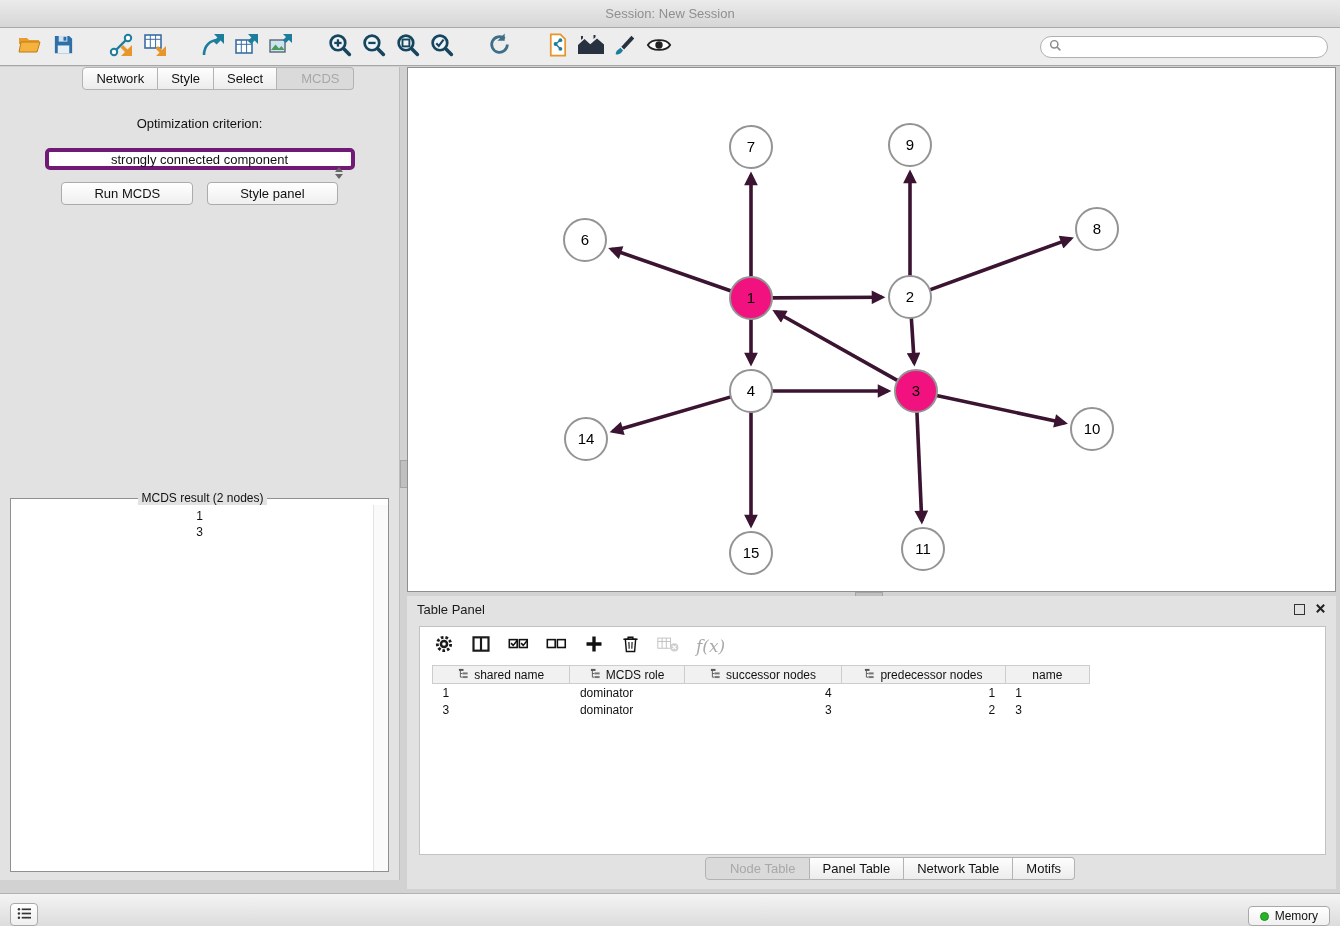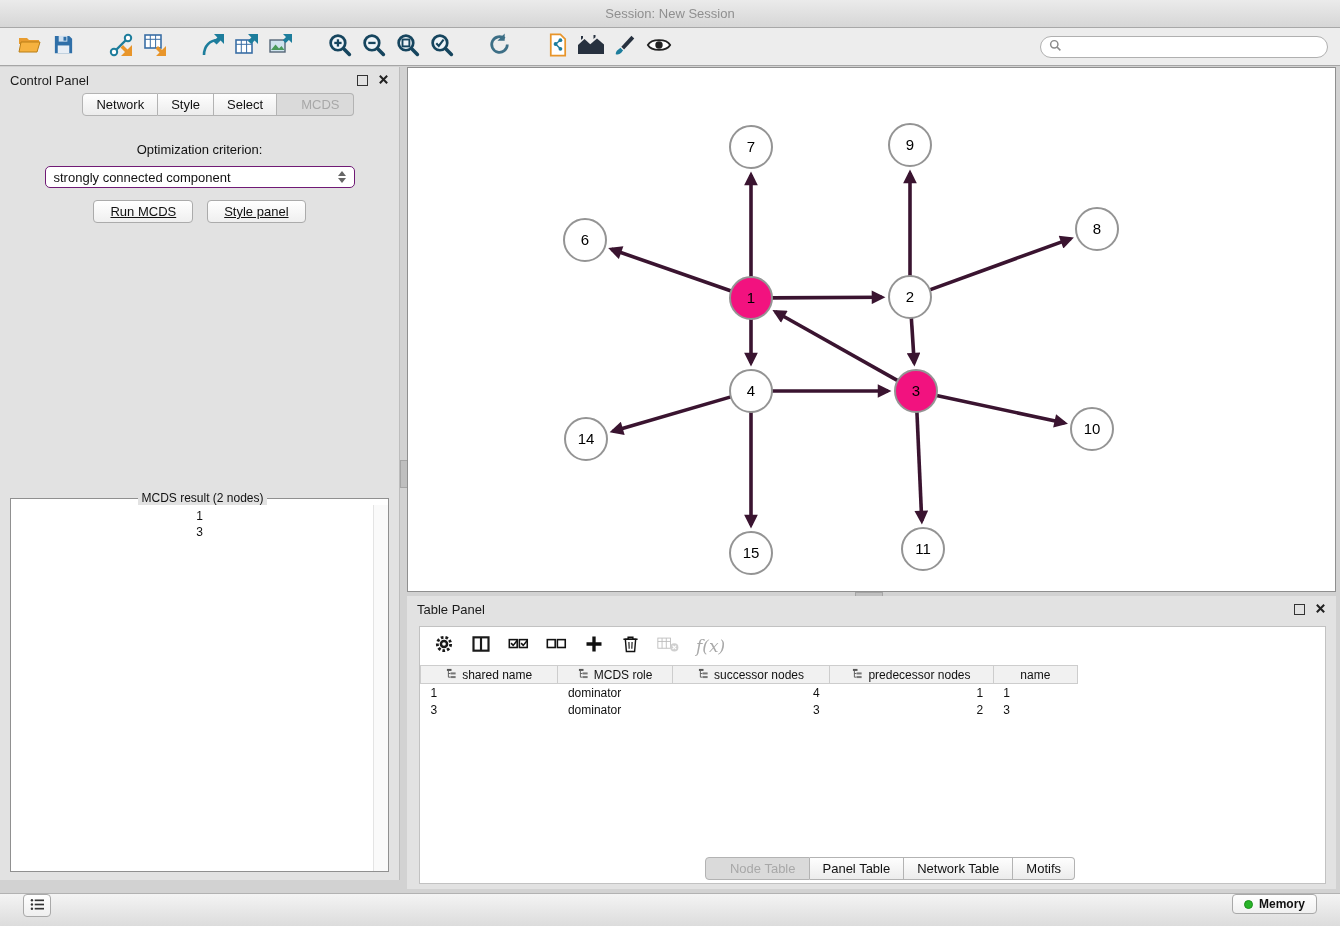--- a/index.html
+++ b/index.html
@@ -22,59 +22,59 @@
   
   .control-panel{position:absolute;left:0;top:67px;width:400px;height:813px;background:#e2e2e2;border-right:1px solid #bdbdbd;box-sizing:border-box;}
   .panel-header{height:26px;display:flex;align-items:center;padding:0 10px;font-size:13px;color:#1a1a1a;}
   .panel-header .win-btns{margin-left:auto;display:flex;gap:10px;align-items:center;}
   .cp-tabs{display:flex;justify-content:center;}
   .tab{font-size:13px;padding:3px 13px;background:linear-gradient(#fefefe,#ececec);border:1px solid #b3b3b3;border-left:none;color:#111;cursor:default;}
   .tab:first-child{border-left:1px solid #b3b3b3;border-radius:4px 0 0 4px;margin-left:37px;}
   .tab:last-child{border-radius:0 4px 4px 0;}
   .tab.selected{background:#dadada;color:#a8a8a8;padding-left:24px;}
   .opt-label{text-align:center;margin-top:26px;font-size:13px;color:#111;}
-  .dropdown{margin:9px auto 0;width:310px;height:22px;background:#fff;border:1px solid #701a75;border-radius:5px;
-    display:flex;align-items:center;padding:0 8px;font-size:13px;box-sizing:border-box;color:#111;}
+  .dropdown{margin:17px auto 0;width:310px;height:22px;background:#fff;border:4px solid #701a75;border-radius:5px;
+    display:flex;align-items:center;padding:0 8px;font-size:13px;box-sizing:border-box;color:#111;flex-direction:column;}
   .stepper{margin-left:auto;display:flex;flex-direction:column;gap:2px;align-items:center;}
   .stepper .up{width:0;height:0;border-left:4px solid transparent;border-right:4px solid transparent;border-bottom:5px solid #666;}
   .stepper .down{width:0;height:0;border-left:4px solid transparent;border-right:4px solid transparent;border-top:5px solid #666;}
   .cp-buttons{display:flex;justify-content:center;gap:14px;margin-top:12px;}
-  .btn{font-size:13px;padding:3px 16px;background:linear-gradient(#ffffff,#efefef);border:1px solid #ababab;border-radius:4px;color:#111;cursor:default;font-family:inherit;text-decoration:underline;}
+  .btn{font-size:13px;padding:3px 32px;background:linear-gradient(#ffffff,#efefef);border:1px solid #ababab;border-radius:4px;color:#111;cursor:default;font-family:inherit;}
   .mcds-result{position:absolute;left:10px;right:10px;top:424px;bottom:8px;margin:0;padding:0;border:1px solid #909090;background:#fff;text-align:center;}
   .mcds-result legend{background:#e2e2e2;font-size:12px;padding:0 3px;margin-left:3px;color:#111;}
   .result-lines{font-size:12px;padding:3px 9px;line-height:16px;color:#111;}
   .result-scrollbar{position:absolute;right:0;top:0;bottom:0;width:14px;background:#fafafa;border-left:1px solid #e4e4e4;}
 
   
   .network-window{position:absolute;left:407px;top:67px;width:929px;height:525px;border:1px solid #8f8f8f;background:#fff;box-sizing:border-box;}
   .nw-titlebar{height:20px;background:linear-gradient(#ededed,#d2d2d2);border-bottom:1px solid #9f9f9f;
     display:flex;align-items:center;justify-content:center;font-size:13px;font-weight:bold;color:#111;position:relative;}
   .traffic{position:absolute;left:8px;top:4px;display:flex;gap:8px;}
   .light{width:12px;height:12px;border-radius:50%;box-sizing:border-box;display:flex;align-items:center;justify-content:center;}
   .light.red{background:#fc5b57;border:1px solid #d8453f;}
   .light.yellow{background:#fdbe41;border:1px solid #d9a033;}
   .light.green{background:#35c74a;border:1px solid #2aa43c;}
   .nw-canvas{position:absolute;left:0;right:0;top:20px;bottom:0;background:#fff;overflow:hidden;}
   .nw-canvas svg{position:absolute;left:0;top:0;}
 
   
   .table-panel{position:absolute;left:407px;top:596px;width:929px;height:293px;background:#e2e2e2;box-sizing:border-box;}
-  .tp-main{position:absolute;left:12px;right:10px;top:30px;height:258px;background:#fff;border:1px solid #c2c2c2;box-sizing:border-box;overflow:hidden;}
+  .tp-main{position:absolute;left:12px;right:10px;top:30px;height:229px;background:#fff;border:1px solid #c2c2c2;box-sizing:border-box;overflow:hidden;}
   .tp-toolbar{height:38px;display:flex;align-items:center;gap:17px;padding:0 14px;}
   .fx{font-family:"DejaVu Serif",serif;font-style:italic;font-size:17px;color:#a9a9a9;}
-  .ntable{border-collapse:collapse;table-layout:fixed;width:658px;margin-left:0;}
+  .ntable{border-collapse:collapse;table-layout:fixed;width:658px;margin-left:12px;}
   .ntable th{background:#f1f1f1;border:1px solid #cdcdcd;font-weight:normal;font-size:12px;height:17px;padding:0 4px;color:#111;white-space:nowrap;}
   .ntable th .hlabel{vertical-align:middle;}
   .ntable td{font-size:12px;padding:1px 10px;height:15px;color:#111;white-space:nowrap;overflow:hidden;}
   .tp-tabs{position:absolute;bottom:9px;left:0;right:0;display:flex;justify-content:center;}
   .sort-ic{display:inline-block;vertical-align:-1px;margin-right:5px;}
 
   
   .statusbar{position:absolute;left:0;right:0;top:893px;height:33px;background:linear-gradient(#f4f4f4,#dcdcdc);
-    border-top:1px solid #b2b2b2;display:flex;align-items:flex-start;padding:0 23px;box-sizing:border-box;font-weight:bold;}
+    border-top:1px solid #b2b2b2;display:flex;align-items:flex-end;padding:0 10px;box-sizing:border-box;}
   .sb-btn{width:26px;height:21px;background:linear-gradient(#fff,#efefef);border:1px solid #a9a9a9;border-radius:4px;
     display:flex;align-items:center;justify-content:center;}
   .memory-btn{margin-left:auto;display:flex;align-items:center;gap:6px;background:linear-gradient(#fff,#f0f0f0);
     border:1px solid #a9a9a9;border-radius:4px;padding:2px 11px;font-size:12px;color:#111;}
   .memory-dot{width:9px;height:9px;border-radius:50%;background:#28b428;border:1px solid #1d8f1d;box-sizing:border-box;}
 
   .win-icon-frame{width:9px;height:9px;border:1.5px solid #333;display:inline-block;}
   .divider-handle{position:absolute;background:#bfbfbf;border:1px solid #a5a5a5;}
 </style>
 </head>
@@ -213,29 +213,20 @@
     <div class="search">
       <span><svg width="13" height="13" viewBox="0 0 16 16">
             <circle cx="6.5" cy="6.5" r="4.5" fill="none" stroke="#8a8a8a" stroke-width="1.8"></circle>
             <line x1="10" y1="10" x2="14" y2="14" stroke="#8a8a8a" stroke-width="1.8"></line>
           </svg></span>
       <input type="text" value="" style="">
     </div>
   </div>
 
   <div class="control-panel">
-    <div class="panel-header">
-      <span>Control Panel</span>
-      <span class="win-btns">
-        <span class="win-icon-frame"></span>
-        <span><svg width="11" height="11" viewBox="0 0 12 12">
-              <path d="M2 2l8 8M10 2l-8 8" stroke="#222" stroke-width="2.2"></path>
-            </svg></span>
-      </span>
-    </div>
     <div class="cp-tabs">
       <div class="tab">Network</div>
       <div class="tab">Style</div>
       <div class="tab">Select</div>
       <div class="tab selected">MCDS</div>
     </div>
     <div class="opt-label">Optimization criterion:</div>
     <div class="dropdown">
       <span>strongly connected component</span>
       <span class="stepper">

